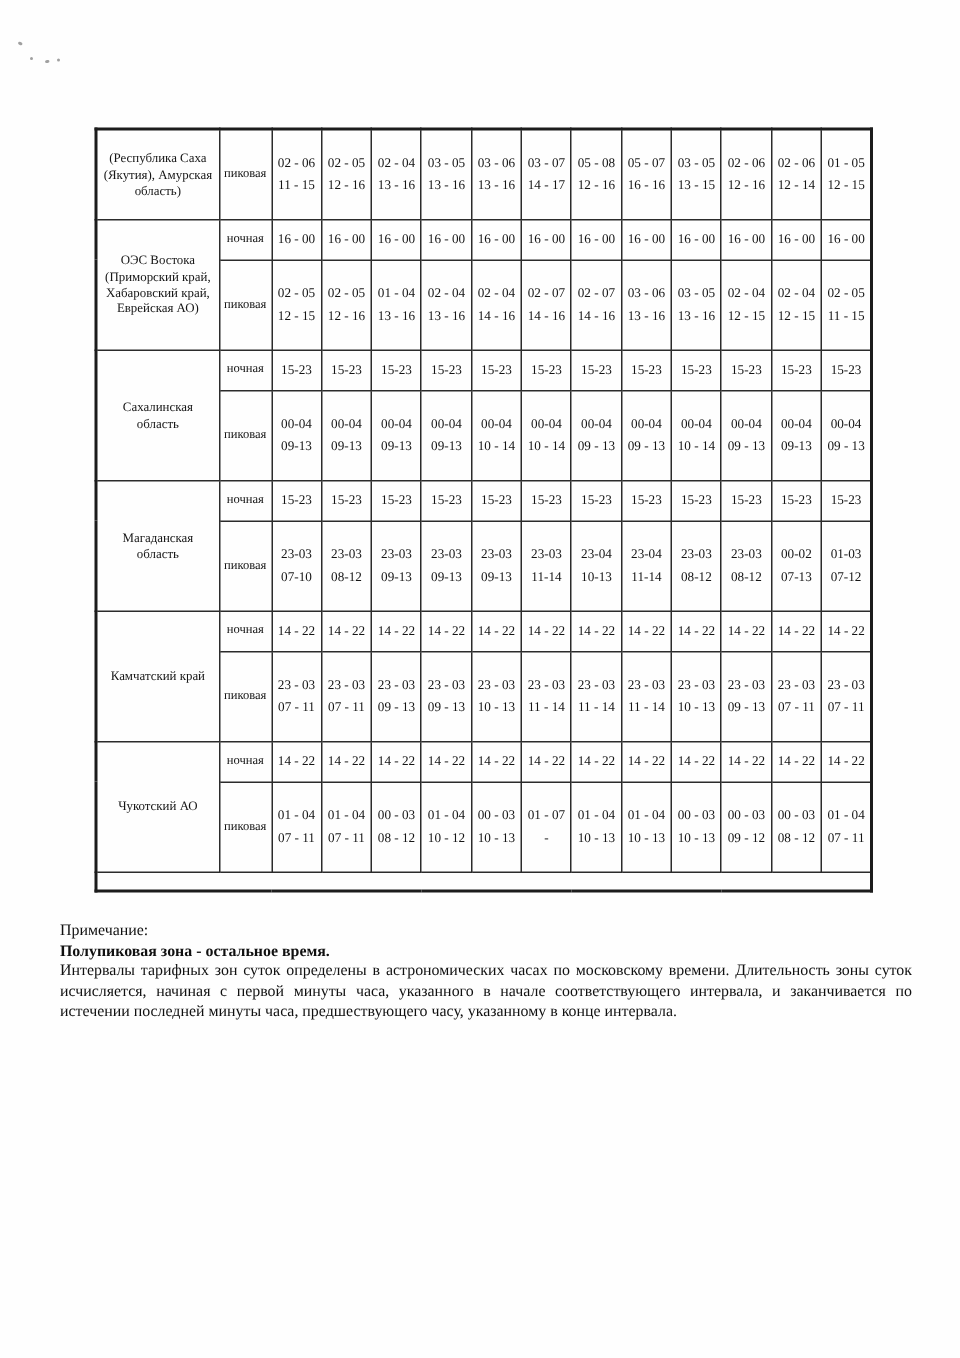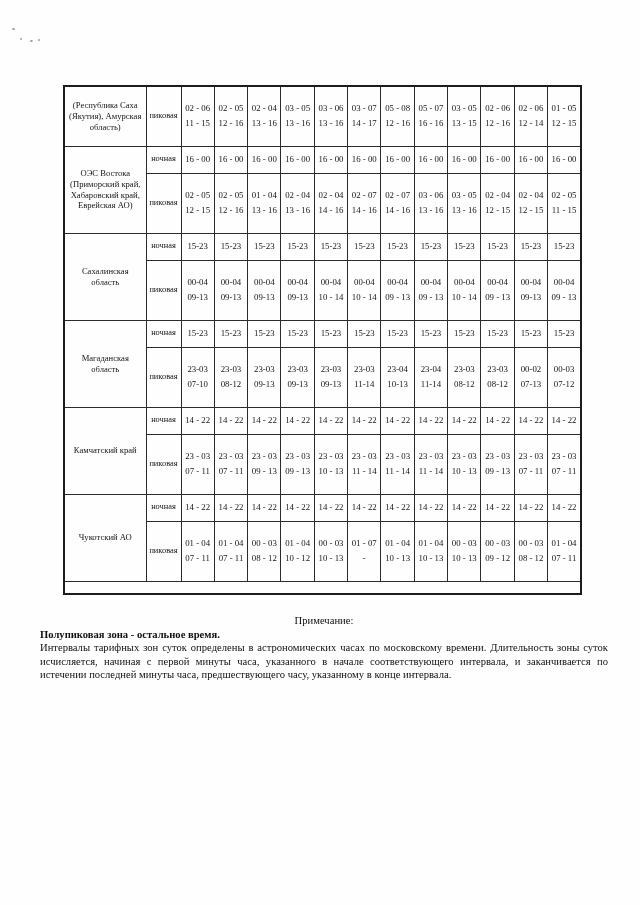--- a/index.html
+++ b/index.html
@@ -75,21 +75,21 @@
 
   .notes {
     position: absolute;
     left: 40px;
     top: 614px;
     width: 568px;
     font-size: 10.6px;
     line-height: 13.2px;
     color: #101010;
   }
-  .notes .heading { font-weight: normal; margin-bottom: 1px; text-align: center; }
+  .notes .heading { font-weight: normal; margin-bottom: 1px; }
   .notes .note-line { font-weight: bold; }
   .notes .note-paragraph {
     font-weight: normal;
     text-align: justify;
     margin-top: 0;
   }
 </style>
 </head>
 <body>
 
@@ -434,21 +434,21 @@
           </td>
           <td class="data-cell">
             <div class="line">23-03</div>
             <div class="line">08-12</div>
           </td>
           <td class="data-cell">
             <div class="line">00-02</div>
             <div class="line">07-13</div>
           </td>
           <td class="data-cell">
-            <div class="line">00-03</div>
+            <div class="line">01-03</div>
             <div class="line">07-12</div>
           </td>
         </tr>
         <tr class="row-short">
           <td class="region-cell" rowspan="2">Камчатский край</td>
           <td class="zone-cell">ночная</td>
           <td class="data-cell">
             <div class="line">14 - 22</div>
           </td>
           <td class="data-cell">

